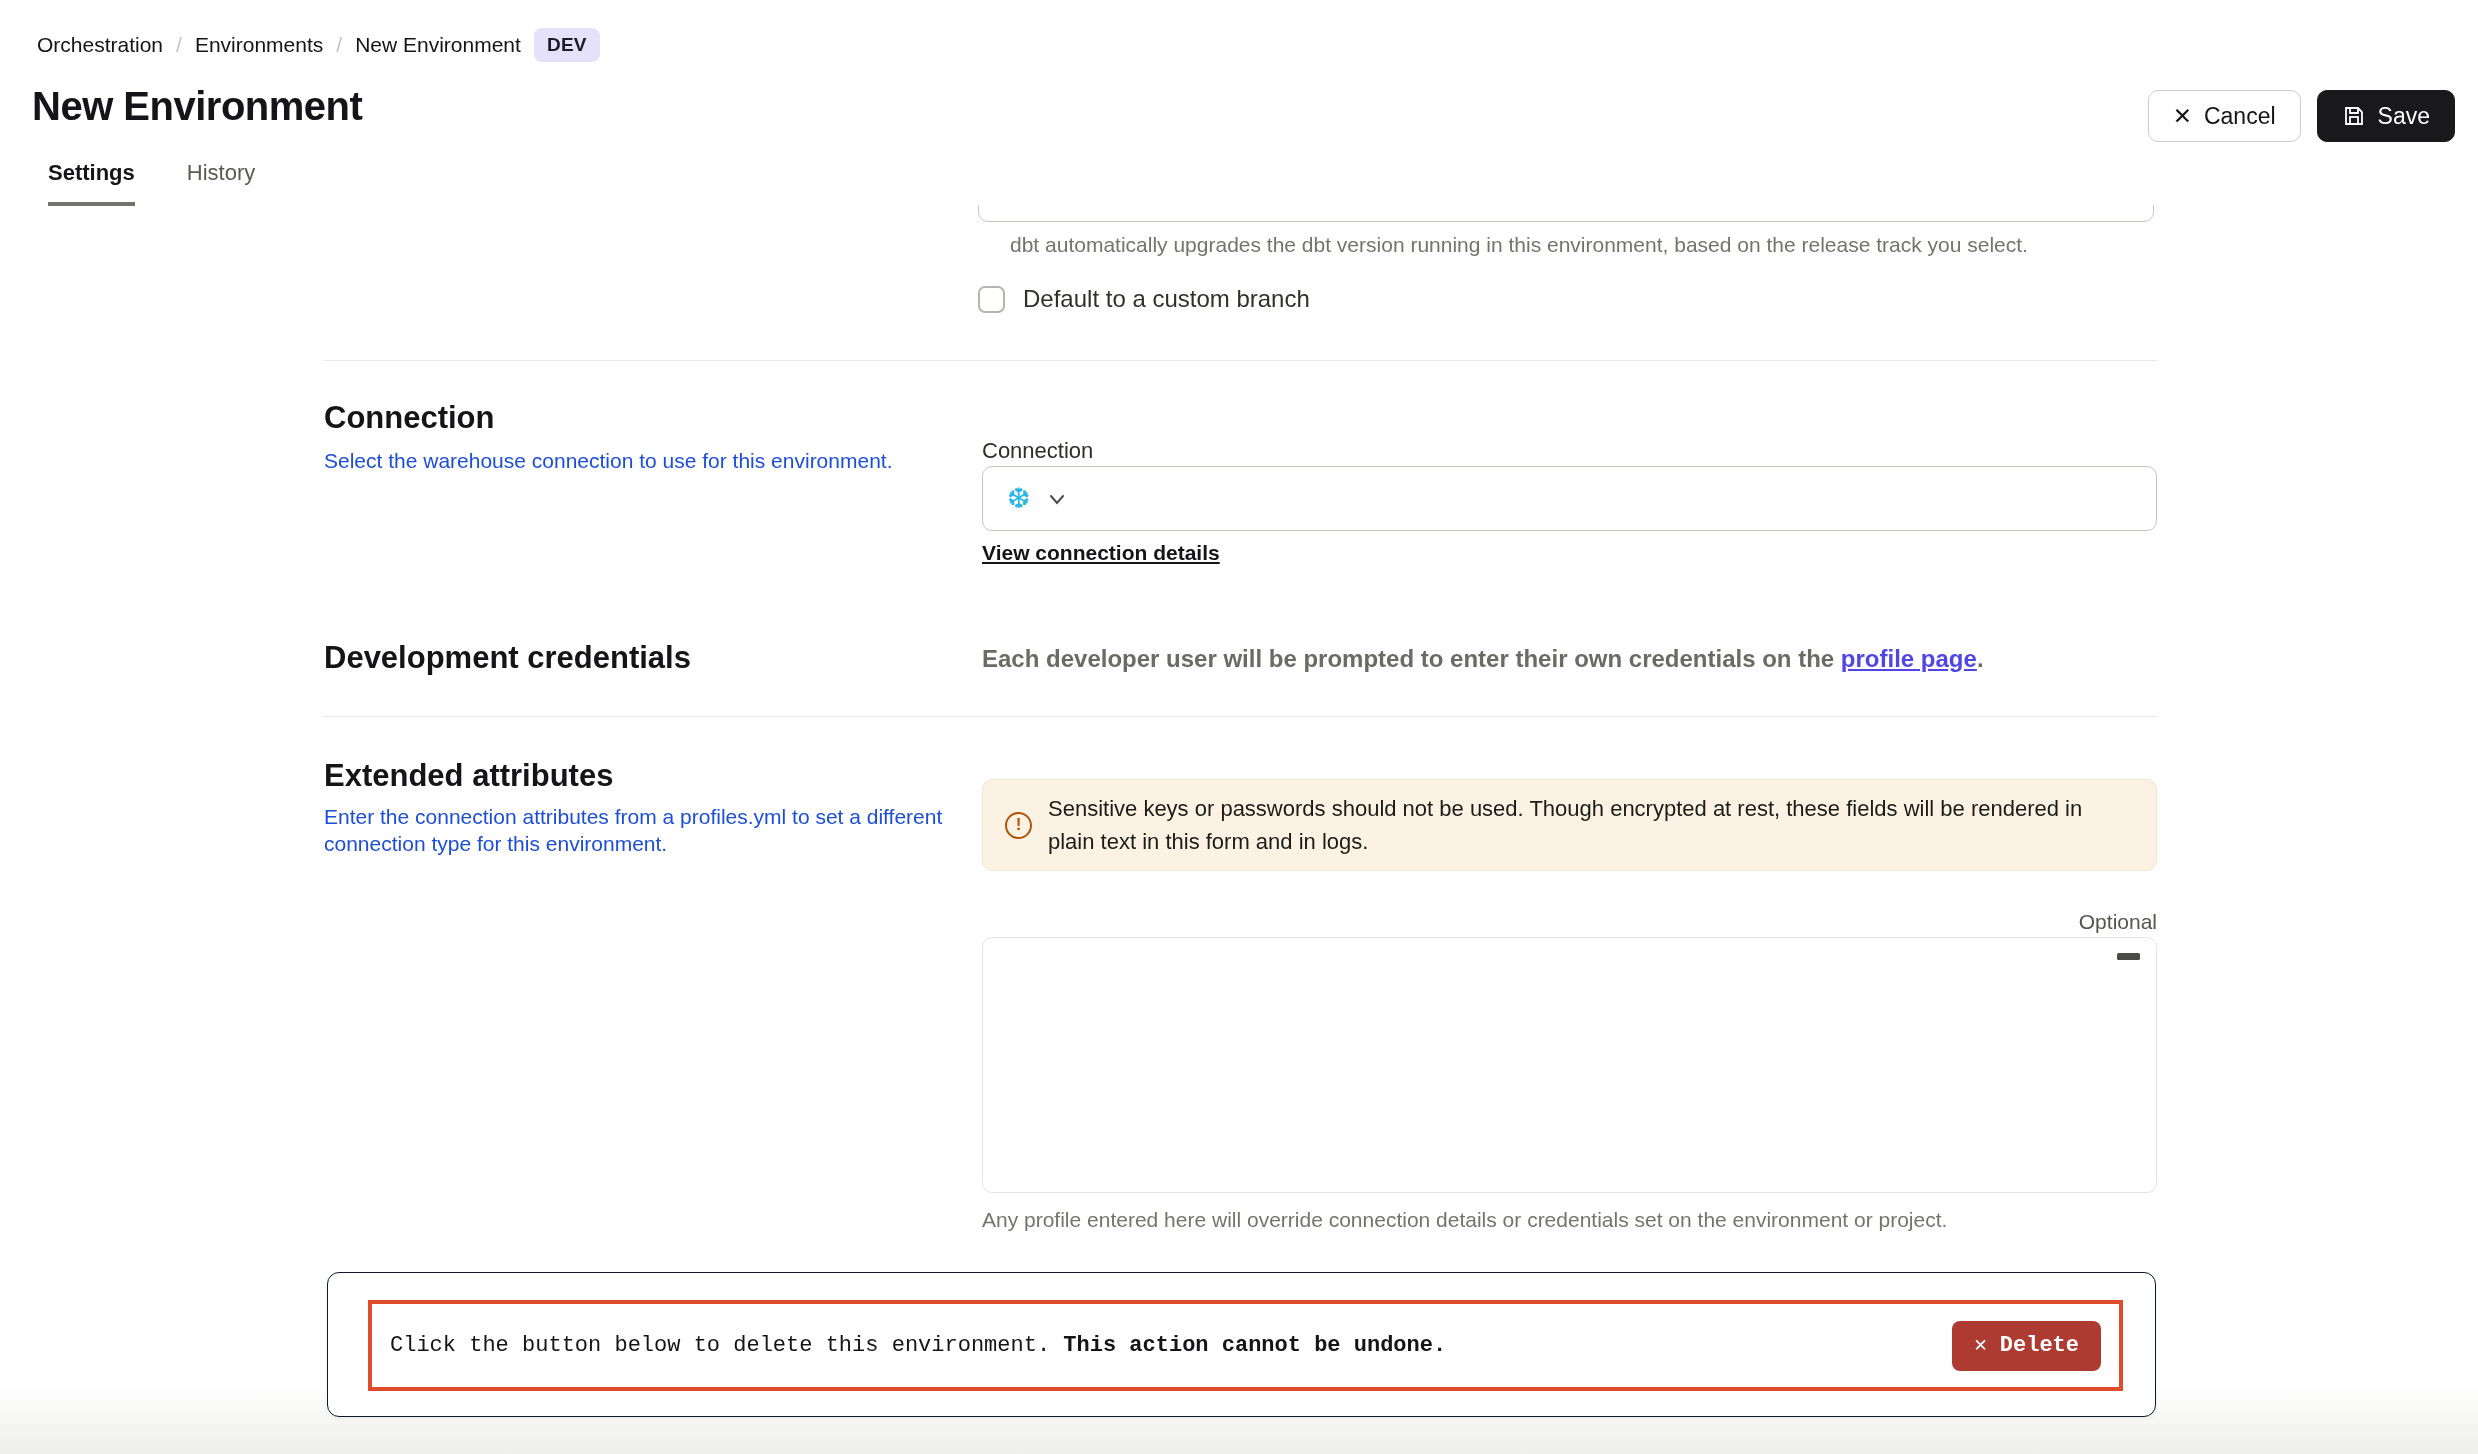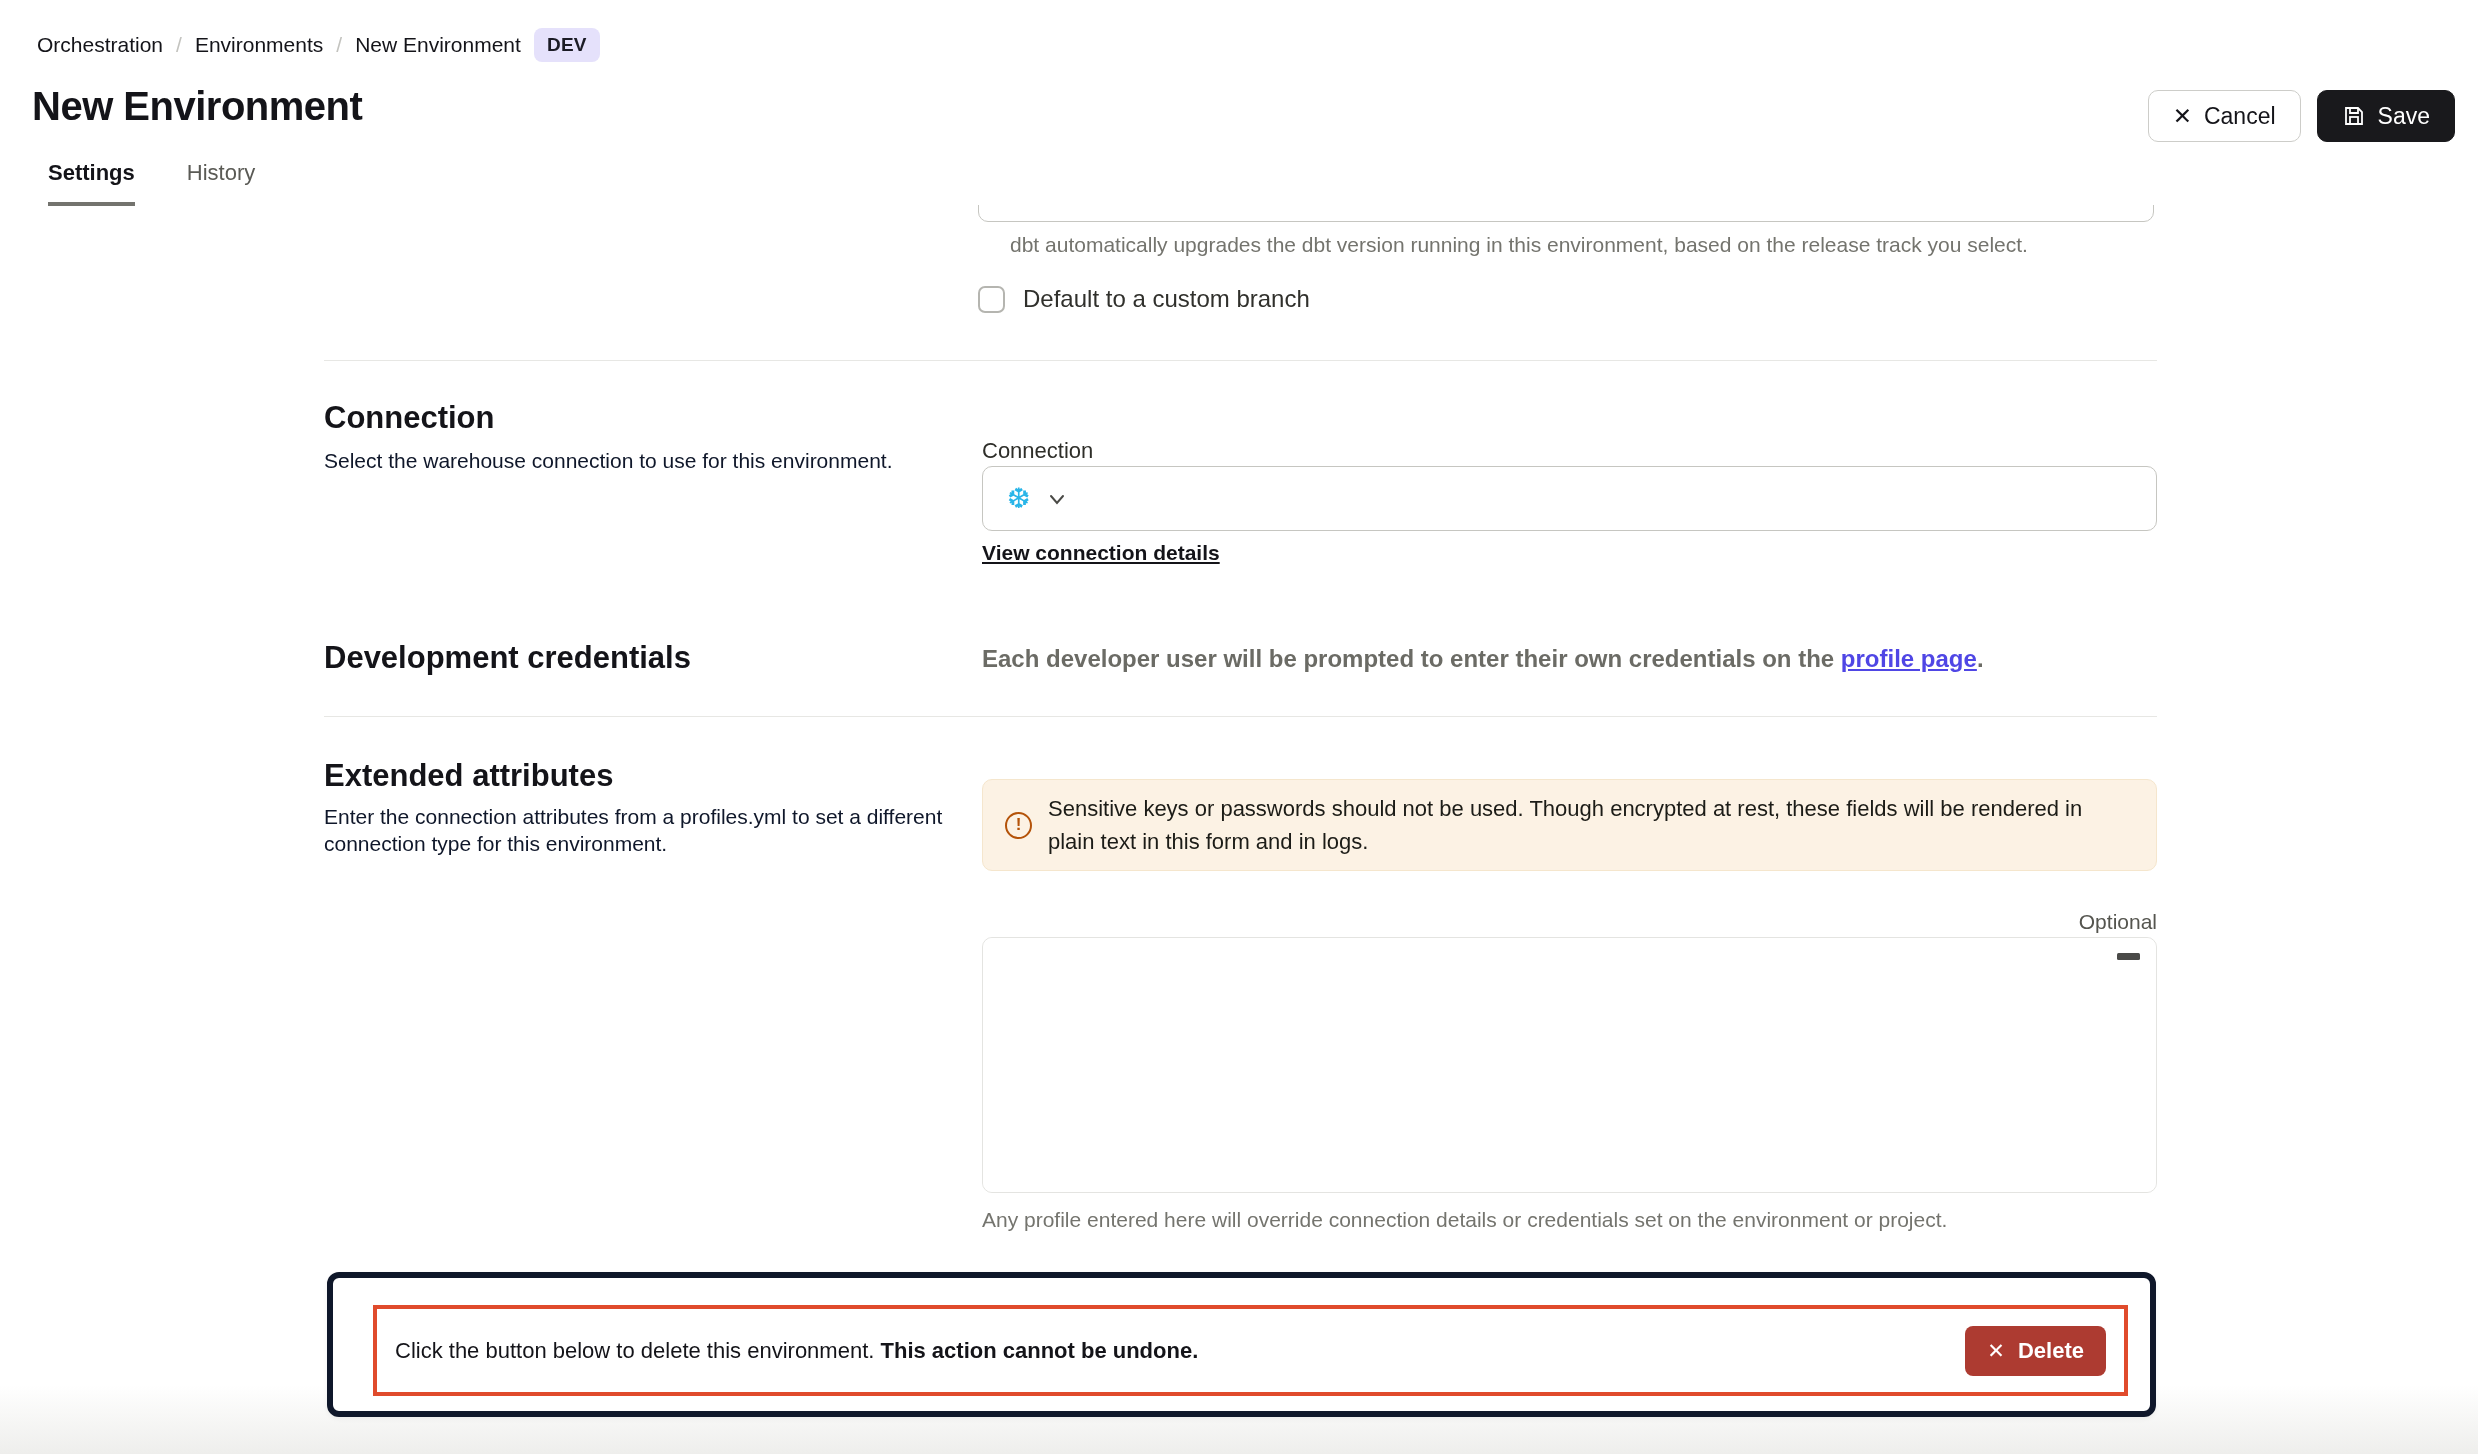--- a/index.html
+++ b/index.html
@@ -36,21 +36,21 @@
     border:1px solid #c6c6c1; border-radius:10px; background:#fff; z-index:1; }
   .helper { font-size:21px; color:#74746e; }
   .h1pos { left:982px; top:233px;margin-left:28px; }
   .checkrow { position:absolute; left:978px; top:285px; display:flex; align-items:center; gap:18px; }
   .checkbox { width:27px; height:27px; border:2px solid #b5b5b0; border-radius:7px; background:#fff; cursor:pointer; }
   .checklabel { font-size:24px; font-weight:500; color:#30302c; }
 
   .divider { position:absolute; left:324px; width:1833px; height:1px; background:#e7e7e4; }
 
   .section-h { position:absolute; left:324px; font-size:31px; font-weight:600; color:#141419; }
-  .section-d { position:absolute; left:324px; font-size:21px; color:#0f172a; line-height:27px; width:630px; }
+  .section-d { position:absolute; left:324px; font-size:21px; color:#1d4ed8; line-height:27px; width:630px; }
 
   .field-label { position:absolute; font-size:22px; font-weight:500; color:#2e2e29; display:flex; align-items:center; gap:10px; }
   .select { position:absolute; left:982px; top:466px; width:1175px; height:65px;
     border:1px solid #c6c6c1; border-radius:10px; background:#fff; cursor:pointer;
     display:flex; align-items:center; padding:0 24px; }
   .snowflake { color:#29b5e8; font-size:28px; margin-right:15px; line-height:1; }
   .select-value { font-size:23px; font-weight:500; color:#141419; flex:1; }
   .chevron { width:24px; height:24px; }
   .link-strong { position:absolute; left:982px; top:541px; font-size:21px; font-weight:600;
     color:#141419; text-decoration:underline; cursor:pointer; }
@@ -76,22 +76,22 @@
   .attr-textarea { width:100%; height:100%; border:none; outline:none; resize:none;
     border-radius:10px; font-family:"Liberation Mono", monospace; font-size:21px; padding:16px 60px 16px 20px; }
   .fold-minus { position:absolute; top:15px; right:16px; width:23px; height:7px;
     background:#4a4a48; border-radius:1.5px; cursor:pointer; }
   .h2pos { left:982px; top:1208px; }
 
   
   .bottom-fade { position:absolute; left:0; top:1385px; width:2478px; height:69px;
     background:linear-gradient(#ffffff, #eeeeec); z-index:1; }
   .danger-card { position:absolute; left:327px; top:1272px; width:1829px; height:145px;
-    background:#fff; border:6px solid #0f172a; border-radius:12px; z-index:3;
-    box-shadow:0 2px 5px rgba(0,0,0,.05); }
+    background:#fff; border:1px solid #0f172a; border-radius:12px; z-index:3;
+    box-shadow:0 2px 5px rgba(0,0,0,.05);font-family:Liberation Mono, monospace; }
   .danger-hl { position:absolute; left:40px; top:27px; width:1755px; height:91px;
     border:4px solid #e04b2c; background:#fff; display:flex; align-items:center; padding:0 18px; }
   .danger-text { font-size:22px; color:#141419; flex:1; }
   .danger-text b { font-weight:700; }
   .btn-delete { display:flex; align-items:center; gap:13px; background:#ad3b31; color:#fff;
     border:none; border-radius:8px; height:50px; padding:0 22px;
     font-size:22px; font-weight:600; cursor:pointer; font-family:inherit; }
   .xglyph { font-size:21px; font-weight:400; line-height:1; }
   .xglyph-dark { font-size:23px; font-weight:400; line-height:1; color:#141419; }
 </style>

